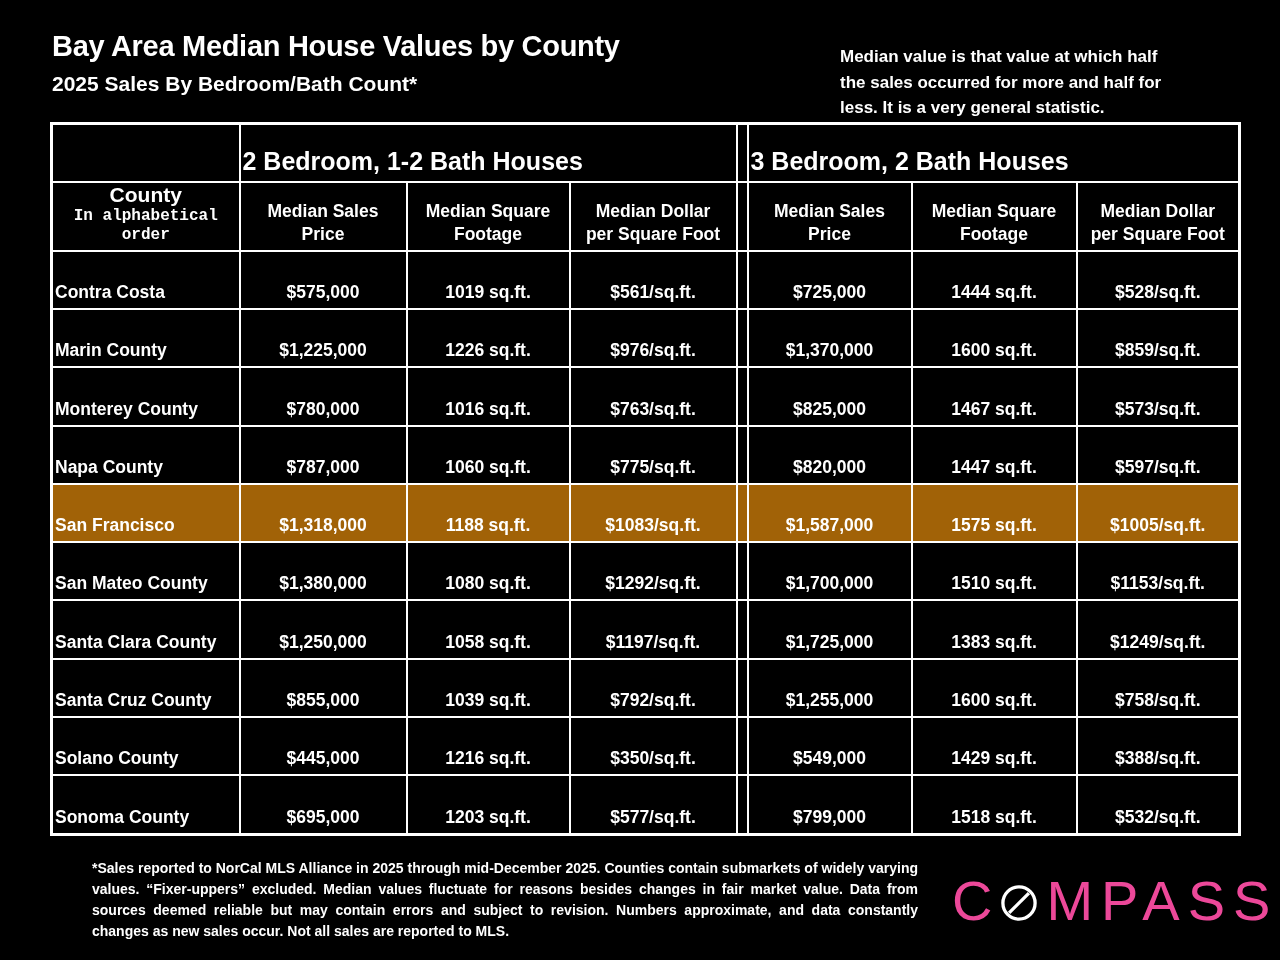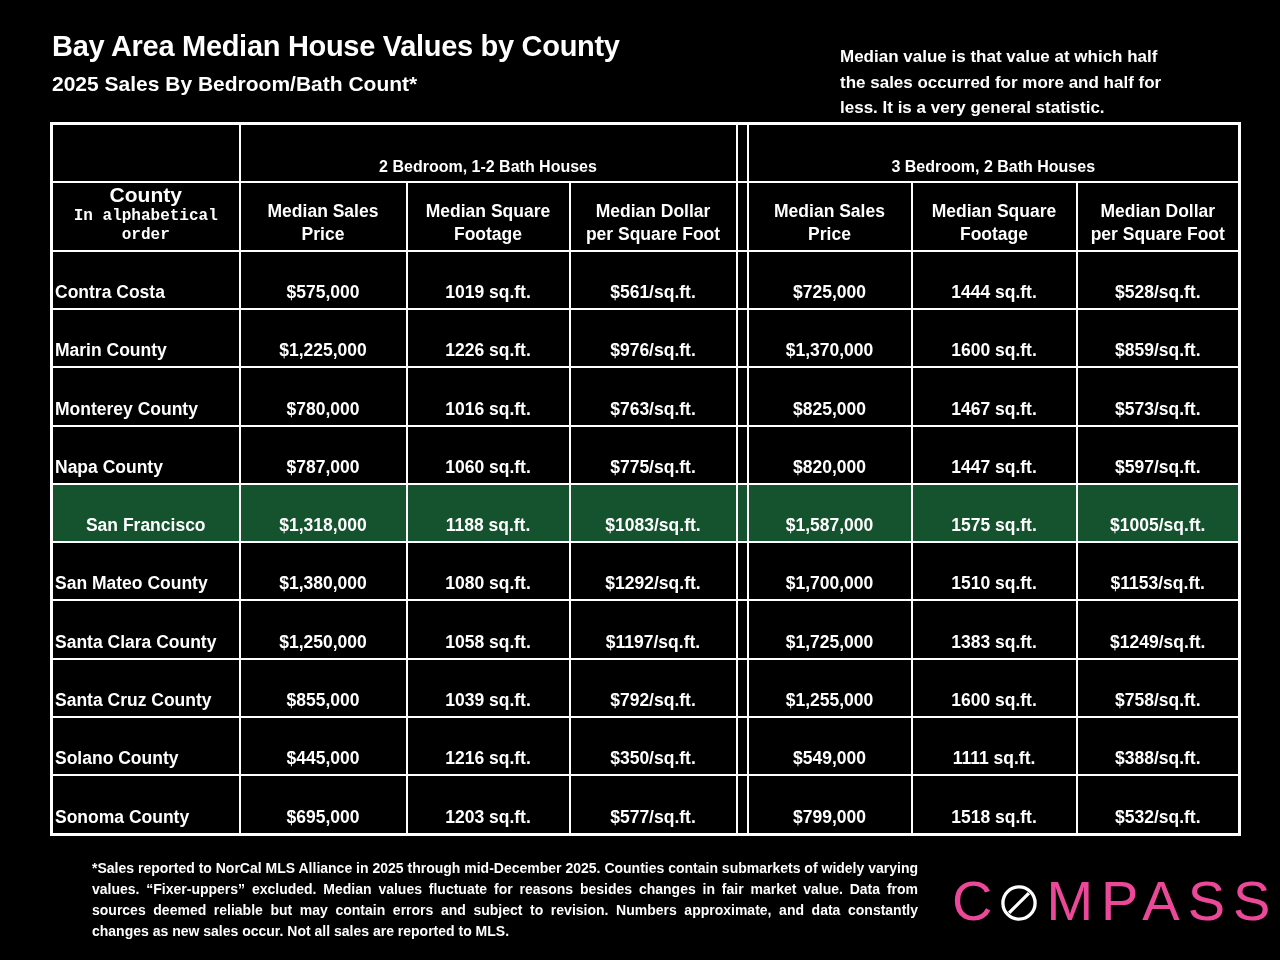--- a/index.html
+++ b/index.html
@@ -28,29 +28,29 @@
   .data-table td, .data-table th {
     border: 2px solid #ffffff;
     vertical-align: bottom;
     font-weight: bold;
     color: #ffffff;
     padding: 0 2px 5px 2px;
     overflow: hidden;
   }
   tr.group-row { height: 58px; }
   tr.colhead-row { height: 42px; }
-  .group-header { font-size: 16px; text-align: center; padding-bottom: 3px; margin-left: 28px; }
+  .group-header { font-size: 25px; text-align: left; padding-bottom: 3px; margin-left: 28px; }
   .col-header { font-size: 17.5px; text-align: center; line-height: 1.28; white-space: pre-line; padding-bottom: 4px; border-radius: 21px; }
   .county-header { text-align: center; padding-bottom: 2px; }
   .county-header .big { display: block; font-size: 21px; line-height: 1.15; }
   .county-header .small { display: block; font-size: 16px; line-height: 1.2; font-family: Liberation Mono, monospace; }
   .county-cell { font-size: 17.5px; text-align: left; padding-left: 3px; }
   .value-cell { font-size: 17.5px; text-align: center; }
   .gap-cell { padding: 0; }
-  tr.hl td { background: #14532d; text-align: center; }
+  tr.hl td { background: #a16207; }
   .footnote {
     position: absolute; left: 92px; top: 834px; width: 826px;
     font-size: 14px; font-weight: bold; line-height: 1.5;
     text-align: justify;
     margin-top: 24px;
   }
   .brand {
     position: absolute; left: 952px; top: 868px;
     font-size: 56px; font-weight: normal; letter-spacing: 8px;
     color: #ec4899; white-space: nowrap;
@@ -188,21 +188,21 @@
         <td class="value-cell">1600 sq.ft.</td>
         <td class="value-cell">$758/sq.ft.</td>
       </tr>
       <tr>
         <td class="county-cell">Solano County</td>
         <td class="value-cell">$445,000</td>
         <td class="value-cell">1216 sq.ft.</td>
         <td class="value-cell">$350/sq.ft.</td>
         <td class="gap-cell"></td>
         <td class="value-cell">$549,000</td>
-        <td class="value-cell">1111 sq.ft.</td>
+        <td class="value-cell">1429 sq.ft.</td>
         <td class="value-cell">$388/sq.ft.</td>
       </tr>
       <tr>
         <td class="county-cell">Sonoma County</td>
         <td class="value-cell">$695,000</td>
         <td class="value-cell">1203 sq.ft.</td>
         <td class="value-cell">$577/sq.ft.</td>
         <td class="gap-cell"></td>
         <td class="value-cell">$799,000</td>
         <td class="value-cell">1518 sq.ft.</td>

